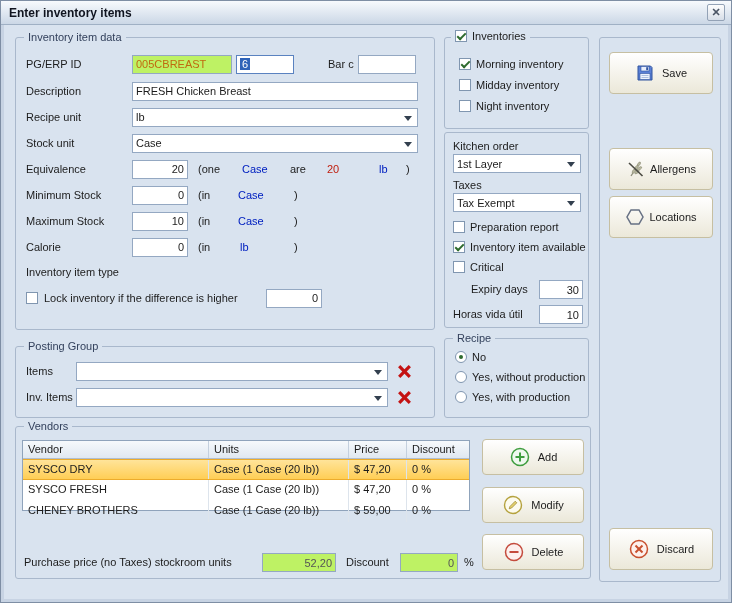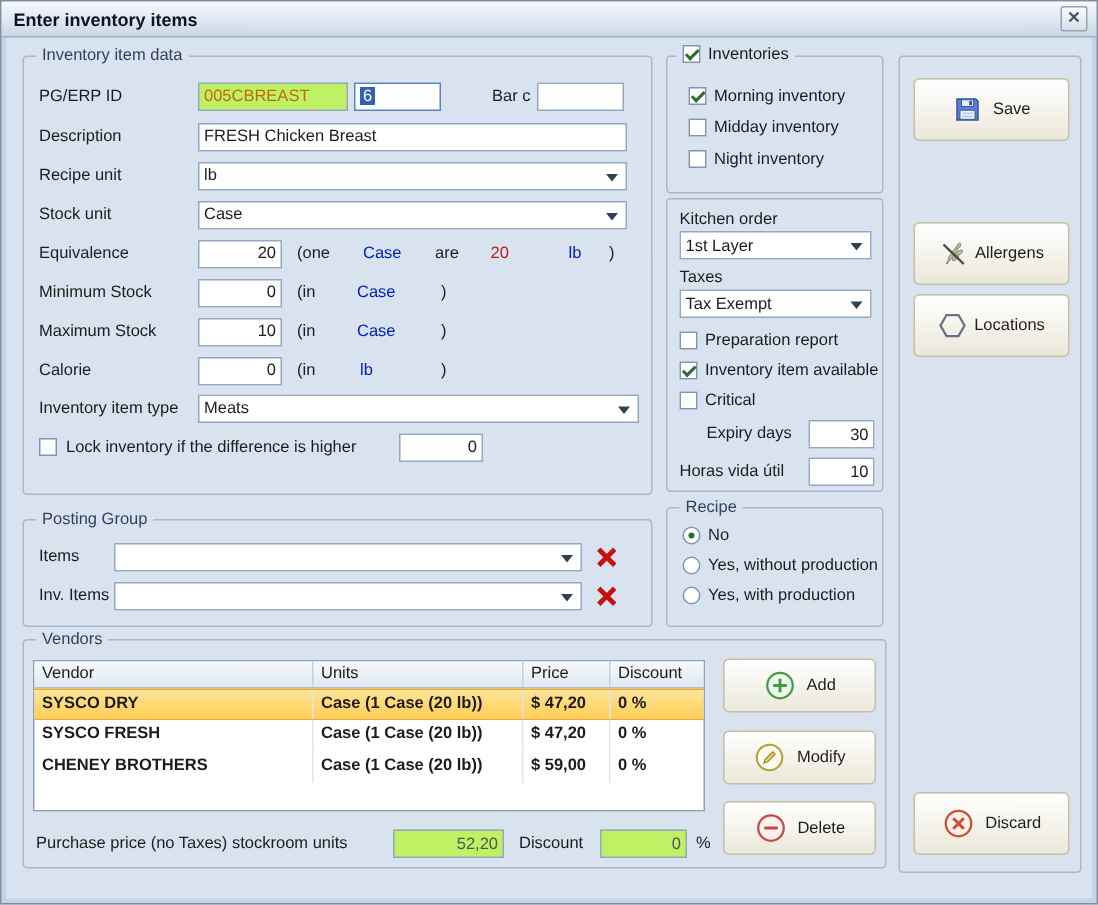--- a/index.html
+++ b/index.html
@@ -62,21 +62,21 @@
          background:linear-gradient(#ffffff,#ebe8d9); border:1px solid #c6bfa2;
          border-radius:4px; color:#1c1c1c; cursor:pointer; }
   .btn svg { flex:none; }
 
   
   .vtable { position:absolute; background:#fff; border:1px solid #8fa3bb; }
   .vhead { display:flex; height:18px; background:linear-gradient(#f6f9fc,#e0e8f1);
            border-bottom:1px solid #b0becf; }
   .hc { padding:2px 5px; border-right:1px solid #c4d0de; overflow:hidden; white-space:nowrap; }
   .vrow { display:flex; height:21px; align-items:stretch; cursor:pointer; }
-  .vc { padding:3px 5px; border-right:1px solid #dde4ec; overflow:hidden; white-space:nowrap;font-weight:bold; }
+  .vc { padding:3px 5px; border-right:1px solid #dde4ec; overflow:hidden; white-space:nowrap; }
   .vrow.sel { background:linear-gradient(#ffe49a,#ffce55);
               border-top:1px solid #ecac2c; border-bottom:1px solid #ecac2c; }
   .c0 { width:186px; } .c1 { width:140px; } .c2 { width:58px; } .c3 { flex:1; border-right:none; }
 
   .xicon { width:17px; height:17px; margin-left:8px; flex:none; cursor:pointer; }
 </style>
 </head>
 <body>
 
 <div class="window">
@@ -166,24 +166,20 @@
       <div class="field num" style="width:56px;">
         <span>0</span>
       </div>
       <span class="lbl abs" style="left:172px;">(in</span>
       <span class="lbl abs blue" style="left:214px;">lb</span>
       <span class="lbl abs" style="left:268px;">)</span>
     </div>
 
     <div class="irow" style="top:224px;">
       <span class="lbl flbl">Inventory item type</span>
-      <div class="dd" style="width:294px;">
-        <span>Meats</span>
-        <span class="arr"></span>
-      </div>
     </div>
 
     <div class="irow" style="top:250px;">
       <span class="cb"></span>
       <span class="lbl" style="margin-left:6px;">Lock inventory if the difference is higher</span>
       <div class="field num abs" style="left:240px; width:56px;">
         <span>0</span>
       </div>
     </div>
   </div>
@@ -284,21 +280,21 @@
             <line x1="3" y1="3" x2="13" y2="13" stroke="#c41212" stroke-width="3"></line>
             <line x1="13" y1="3" x2="3" y2="13" stroke="#c41212" stroke-width="3"></line>
           </g>
       </svg>
     </div>
   </div>
 
   <div class="group" style="left:14px; top:425px; width:576px; height:153px;">
     <span class="glabel">Vendors</span>
 
-    <div class="vtable" style="left:6px; top:13px; width:448px; height:101px;">
+    <div class="vtable" style="left:6px; top:13px; width:448px; height:71px;">
       <div class="vhead">
         <span class="hc c0">Vendor</span>
         <span class="hc c1">Units</span>
         <span class="hc c2">Price</span>
         <span class="hc c3">Discount</span>
       </div>
       <div class="vrow sel">
         <span class="vc c0">SYSCO DRY</span>
         <span class="vc c1">Case (1 Case (20 lb))</span>
         <span class="vc c2">$ 47,20</span>

